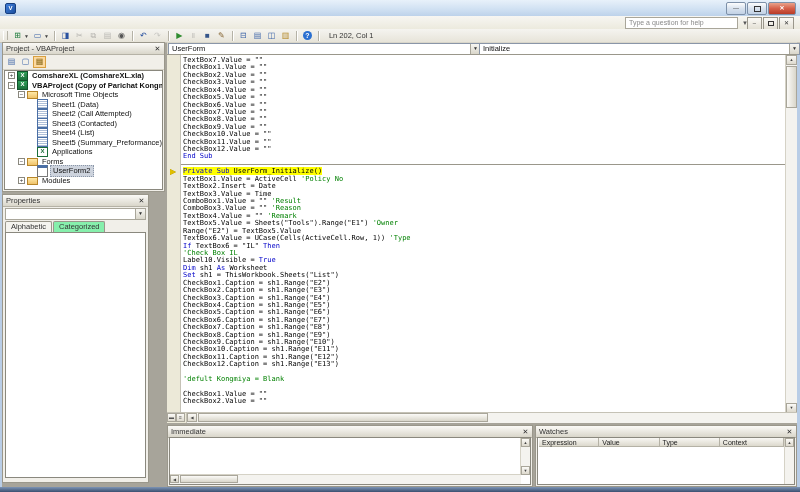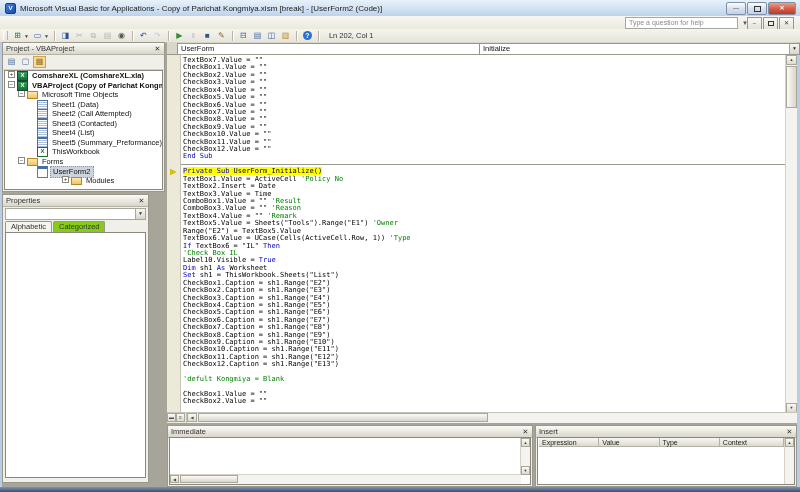--- a/index.html
+++ b/index.html
@@ -44,41 +44,41 @@
   .phead{height:11px;background:linear-gradient(#fbfaf7,#d9d6ca);border-bottom:1px solid #b5b2a6;
     font-size:7.5px;color:#333;line-height:11px;padding-left:3px;position:relative}
   .pclose{position:absolute;right:1px;top:1px;width:9px;height:9px;font-size:7px;line-height:8px;
     text-align:center;color:#333;border:1px solid transparent}
   
   .ptoolbar{height:14px;display:flex;align-items:center;padding-left:2px;border-bottom:1px solid #d5d2c6}
   .ptool{width:13px;height:12px;margin-right:1px;font-size:8px;line-height:12px;text-align:center;color:#3a62a8}
   .ptool.active{background:#fcd9a0;border:1px solid #d8a040;width:11px;height:10px;line-height:10px;color:#8a6a1a}
   .treebox{position:absolute;left:1px;right:1px;top:27px;bottom:1px;background:#fff;
     border:1px solid #8a887e;overflow:hidden;font-size:7.5px}
-  .trow{height:9.5px;line-height:9.5px;display:flex;align-items:flex-start;white-space:nowrap}
+  .trow{height:9.5px;line-height:9.5px;display:flex;align-items:center;white-space:nowrap}
   .trow .lbl{padding:0 2px;color:#111}
   .trow.sel .lbl{background:#cdd3dd;border:1px dotted #8a96a8}
   .expbox{width:7px;height:7px;box-sizing:border-box;border:1px solid #8a887e;background:#fff;
     font-size:6px;line-height:5px;text-align:center;color:#333;margin-right:2px;flex:none}
   .expspace{width:9px;flex:none}
   .ticon{width:9px;height:8px;flex:none;margin-right:2px;position:relative}
   .ti-project{background:linear-gradient(#2f9e57,#1a6e3a);border:1px solid #11502a;color:#fff;
     font-size:6px;line-height:7px;text-align:center;font-weight:bold}
   .ti-folder-open,.ti-folder-closed{background:linear-gradient(#ffe9a8,#f0c36a);border:1px solid #b8862a;height:6px;margin-top:1px}
   .ti-sheet{background:#fff;border:1px solid #4a6fa5;
     background-image:repeating-linear-gradient(#fff 0 1px,#aebfd8 1px 2px)}
   .ti-workbook{background:#fff;border:1px solid #1a6e3a;color:#1a6e3a;font-size:6px;line-height:7px;text-align:center;font-weight:bold}
   .ti-form{background:#fff;border:1px solid #777;border-top:3px solid #4a6fa5}
   
   .prop-combo{position:absolute;left:2px;right:2px;top:13px;height:10px;background:#fff;border:1px solid #a9a69a}
   .combo-arrow{position:absolute;right:0;top:0;bottom:0;width:9px;background:linear-gradient(#f7f6f2,#d9d6ca);
     border-left:1px solid #a9a69a;font-size:5px;color:#333;text-align:center;line-height:9px}
   .tabs{position:absolute;left:2px;top:26px;height:11px;display:flex;font-size:7.5px}
   .tab{padding:0 5px;height:10px;line-height:10px;border:1px solid #9a978b;border-bottom:none;
-    border-radius:2px 2px 0 0;background:#84cc16;color:#333;margin-right:1px}
+    border-radius:2px 2px 0 0;background:#86efac;color:#333;margin-right:1px}
   .tab.active{background:#f5f4ef;height:11px}
   .prop-list{position:absolute;left:2px;right:2px;top:37px;bottom:4px;background:#fff;border:1px solid #8a887e}
   
   .codecombos{left:167px;top:42px;width:630px;height:12px;background:#d9d6ca}
   .ccombo{position:absolute;top:1px;height:10px;background:#fff;border:1px solid #8a96a8;
     font-size:7.5px;line-height:10px;padding-left:3px;color:#111}
   .codewin{left:167px;top:54px;width:630px;height:368px;background:#fff;border-top:1px solid #9a978b}
   .gutter{position:absolute;left:0;top:0;width:13px;bottom:10px;background:#ece9d8;border-right:1px solid #c5c2b6}
   .codearea{position:absolute;left:14px;top:0;right:11px;bottom:10px;overflow:hidden;padding:2px 0 0 2px;
     font-family:"DejaVu Sans Mono","Liberation Mono",monospace;font-size:7px}
@@ -109,21 +109,20 @@
   .frame{background:#b9cde6}
 </style>
 </head>
 <body>
 
 <div class="abs frame" style="left:0;top:16px;width:2px;height:471px"></div>
 <div class="abs frame" style="left:797px;top:16px;width:3px;height:471px"></div>
 
 <div class="abs titlebar">
   <span class="app-icon">V</span>
-  <span>Microsoft Visual Basic for Applications - Copy of Parichat Kongmiya.xlsm [break] - [UserForm2 (Code)]</span>
   <span class="winbtns">
     <span class="winbtn">—</span>
     <span class="winbtn"><span class="maxglyph"></span></span>
     <span class="winbtn close">✕</span>
   </span>
 </div>
 
 <div class="abs menubar">
   <div class="helpbox">Type a question for help</div>
   <div class="help-caret">▼</div>
@@ -214,33 +213,33 @@
         <span class="lbl">Sheet4 (List)</span>
       </div>
       <div class="trow" style="padding-left: 23px;">
         <span class="expspace"></span>
         <span class="ticon ti-sheet"></span>
         <span class="lbl">Sheet5 (Summary_Preformance)</span>
       </div>
       <div class="trow" style="padding-left: 23px;">
         <span class="expspace"></span>
         <span class="ticon ti-workbook">X</span>
-        <span class="lbl">ThisWorkbook</span>
+        <span class="lbl">Applications</span>
       </div>
       <div class="trow" style="padding-left: 13px;">
         <span class="expbox">−</span>
         <span class="ticon ti-folder-open"></span>
         <span class="lbl">Forms</span>
       </div>
       <div class="trow sel" style="padding-left: 23px;">
         <span class="expspace"></span>
         <span class="ticon ti-form"></span>
         <span class="lbl">UserForm2</span>
       </div>
-      <div class="trow" style="padding-left: 13px; margin-left: 44px;">
+      <div class="trow" style="padding-left: 13px;">
         <span class="expbox">+</span>
         <span class="ticon ti-folder-closed"></span>
         <span class="lbl">Modules</span>
       </div>
     </div>
 </div>
 
 <div class="abs panel" style="left:2px;top:194px;width:147px;height:289px;box-sizing:border-box">
   <div class="phead">
     <span>Properties</span>
@@ -250,21 +249,21 @@
     <span class="combo-arrow">▼</span>
   </div>
   <div class="tabs" id="prop-tabs">
       <span class="tab active">Alphabetic</span>
       <span class="tab">Categorized</span>
     </div>
   <div class="prop-list"></div>
 </div>
 
 <div class="abs codecombos">
-  <div class="ccombo" style="left:10px;width:308px">
+  <div class="ccombo" style="left:1px;width:308px">
     <span>UserForm</span>
     <span class="combo-arrow">▼</span>
   </div>
   <div class="ccombo" style="left:312px;width:316px">
     <span>Initialize</span>
     <span class="combo-arrow">▼</span>
   </div>
 </div>
 
 <div class="abs codewin">
@@ -349,21 +348,21 @@
     </div>
     <div class="abs" style="left:0;right:9px;bottom:0;height:9px;background:#f4f3ef;border-top:1px solid #d5d2c6">
       <span class="sbtn" style="left:0;top:0;width:9px;height:8px">◀</span>
       <span class="hthumb" style="left:10px;width:58px;height:8px"></span>
     </div>
   </div>
 </div>
 
 <div class="abs panel" style="left:535px;top:425px;width:262px;height:62px;box-sizing:border-box">
   <div class="phead">
-    <span>Insert</span>
+    <span>Watches</span>
     <span class="pclose">✕</span>
   </div>
   <div class="subwin-body">
     <div class="wcols" id="watch-cols">
         <span class="wcol" style="width: 62px;">Expression</span>
         <span class="wcol" style="width: 62px;">Value</span>
         <span class="wcol" style="width: 62px;">Type</span>
         <span class="wcol" style="width: 66px;">Context</span>
       </div>
     <div class="abs" style="right:0;top:0;width:9px;bottom:0;background:#f4f3ef;border-left:1px solid #d5d2c6">

